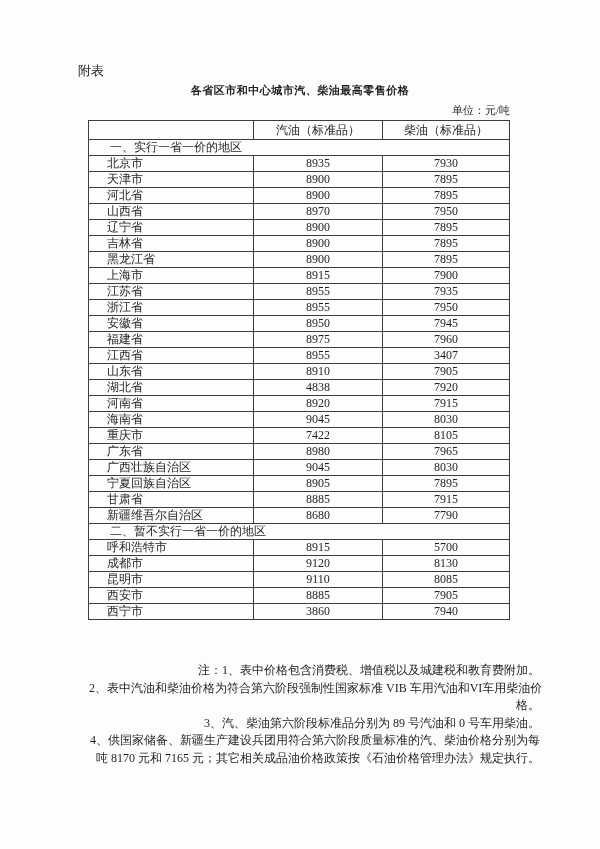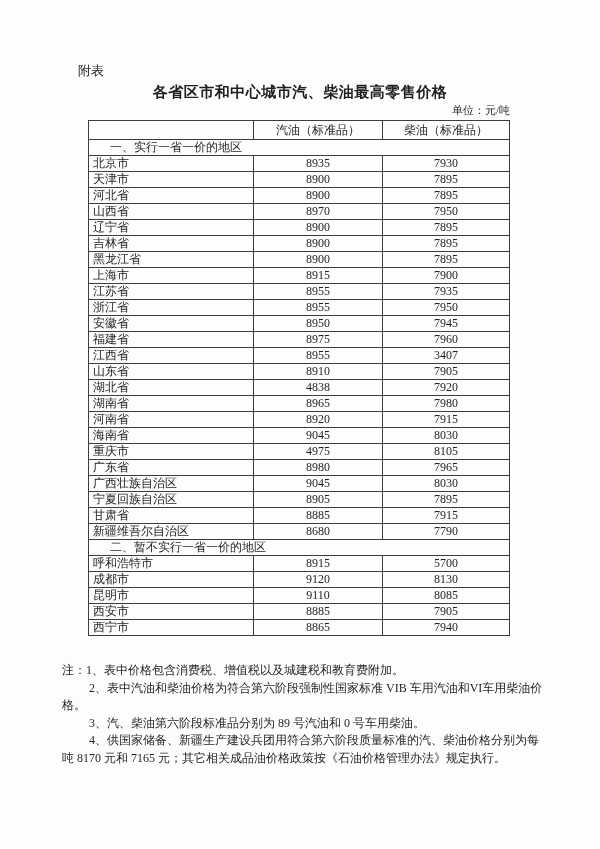--- a/index.html
+++ b/index.html
@@ -23,21 +23,21 @@
     top: 62px;
     font-size: 13px;
   }
   .doc-title {
     position: absolute;
     left: 0;
     top: 83px;
     width: 600px;
     text-align: center;
     font-weight: bold;
-    font-size: 15px;
+    font-size: 11px;
     letter-spacing: 0.5px;
   }
   .unit {
     position: absolute;
     right: 90px;
     top: 103px;
     font-size: 11px;
   }
   table.price-table {
     position: absolute;
@@ -51,32 +51,32 @@
   .price-table th, .price-table td {
     border: 1px solid var(--line);
     padding: 0;
     height: 15px;
     line-height: 15px;
     font-weight: normal;
     overflow: hidden;
     white-space: nowrap;
   }
   .price-table thead th { height: 18px; line-height: 18px; text-align: center; }
-  .price-table td.region { text-align: left; padding-left: 4px; }
+  .price-table td.region { text-align: left; padding-left: 18px; }
   .price-table td.num { text-align: center; }
   .price-table tr.section-row td { text-align: left; padding-left: 21px; }
   .notes {
     position: absolute;
     left: 62px;
     top: 662px;
     width: 478px;
     font-size: 12px;
     line-height: 17.6px;
   }
-  .note-line { white-space: nowrap; }
+  .note-line { white-space: nowrap; text-align: right; }
   .note-line.indent { padding-left: 27px; }
 </style>
 </head>
 <body>
 
 <div class="page">
   <div class="annex">附表</div>
   <div class="doc-title">各省区市和中心城市汽、柴油最高零售价格</div>
   <div class="unit">单位：元/吨</div>
 
@@ -166,37 +166,32 @@
           <td class="region">山东省</td>
           <td class="num">8910</td>
           <td class="num">7905</td>
         </tr>
         <tr>
           <td class="region">湖北省</td>
           <td class="num">4838</td>
           <td class="num">7920</td>
         </tr>
         <tr>
-          <td class="region">湖南省</td>
-          <td class="num">8965</td>
-          <td class="num">7980</td>
-        </tr>
-        <tr>
           <td class="region">河南省</td>
           <td class="num">8920</td>
           <td class="num">7915</td>
         </tr>
         <tr>
           <td class="region">海南省</td>
           <td class="num">9045</td>
           <td class="num">8030</td>
         </tr>
         <tr>
           <td class="region">重庆市</td>
-          <td class="num">4975</td>
+          <td class="num">7422</td>
           <td class="num">8105</td>
         </tr>
         <tr>
           <td class="region">广东省</td>
           <td class="num">8980</td>
           <td class="num">7965</td>
         </tr>
         <tr>
           <td class="region">广西壮族自治区</td>
           <td class="num">9045</td>
@@ -235,21 +230,21 @@
           <td class="num">9110</td>
           <td class="num">8085</td>
         </tr>
         <tr>
           <td class="region">西安市</td>
           <td class="num">8885</td>
           <td class="num">7905</td>
         </tr>
         <tr>
           <td class="region">西宁市</td>
-          <td class="num">8865</td>
+          <td class="num">3860</td>
           <td class="num">7940</td>
         </tr>
       </tbody>
   </table>
 
   <div class="notes" id="notes">
       <div class="note-line">注：1、表中价格包含消费税、增值税以及城建税和教育费附加。</div>
       <div class="note-line indent">2、表中汽油和柴油价格为符合第六阶段强制性国家标准 VIB 车用汽油和VI车用柴油价</div>
       <div class="note-line">格。</div>
       <div class="note-line indent">3、汽、柴油第六阶段标准品分别为 89 号汽油和 0 号车用柴油。</div>

